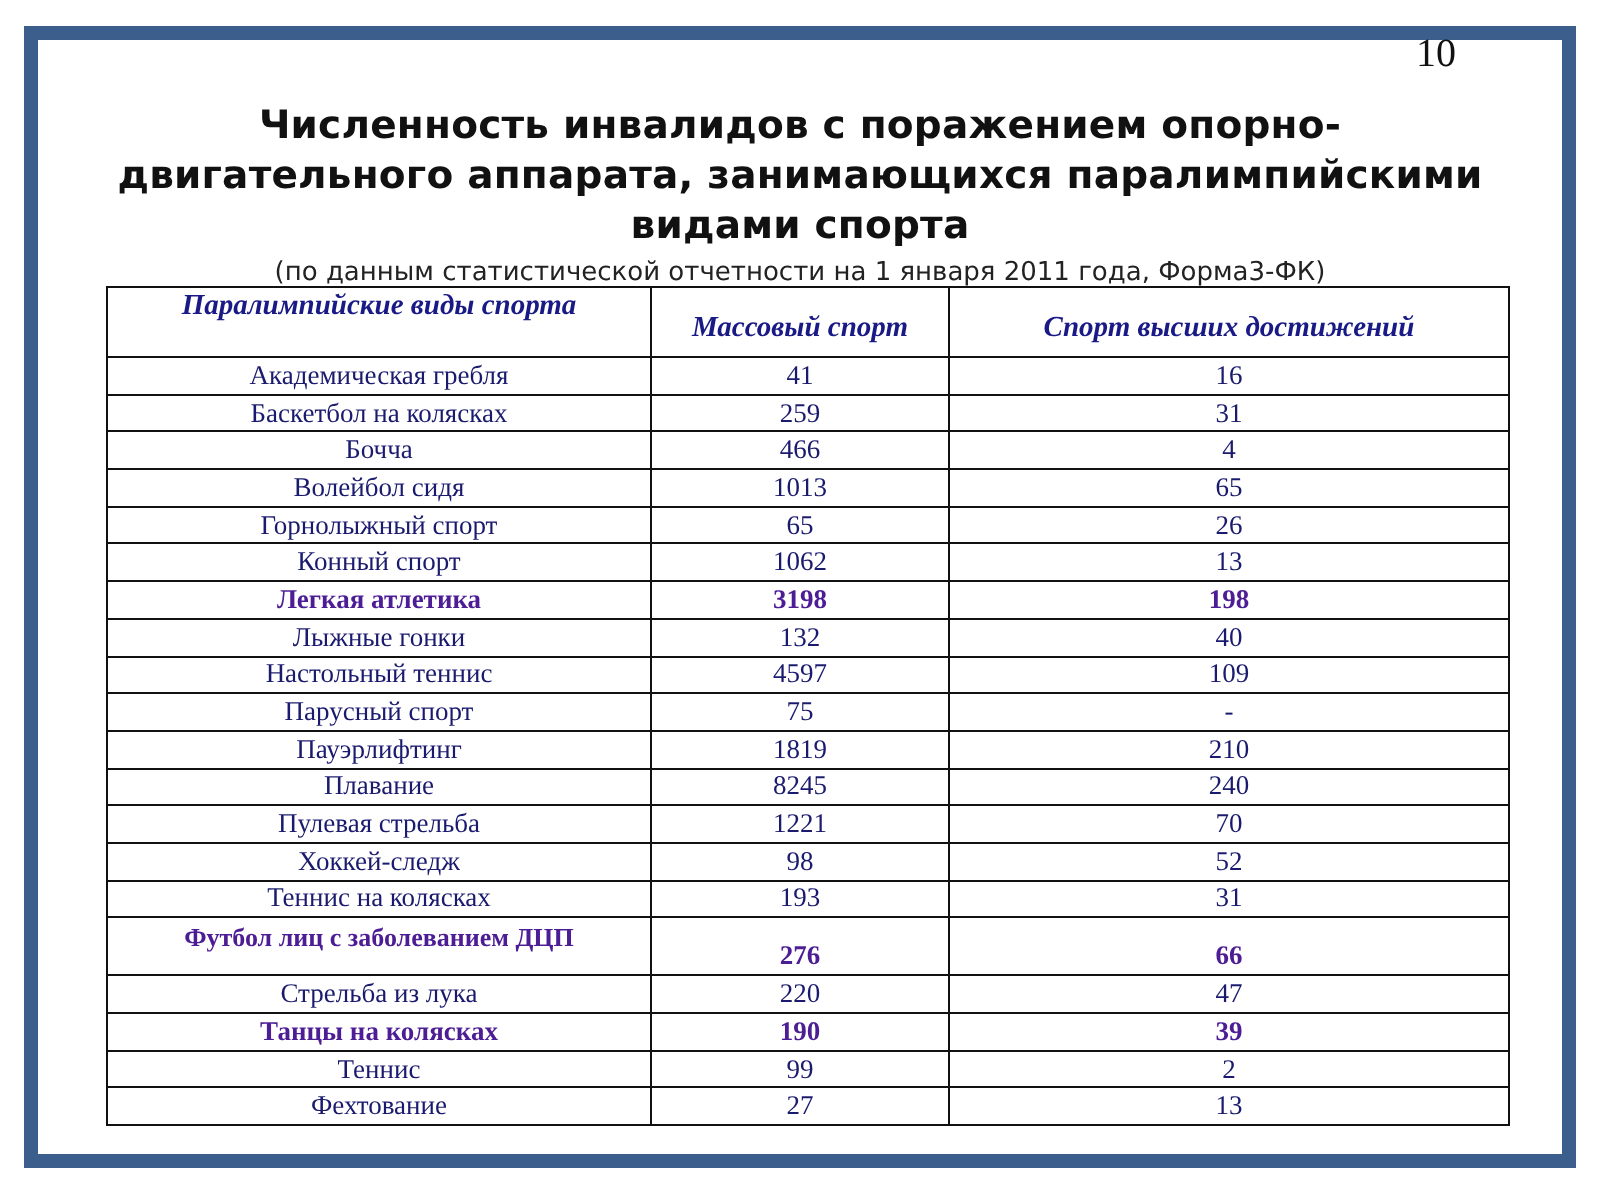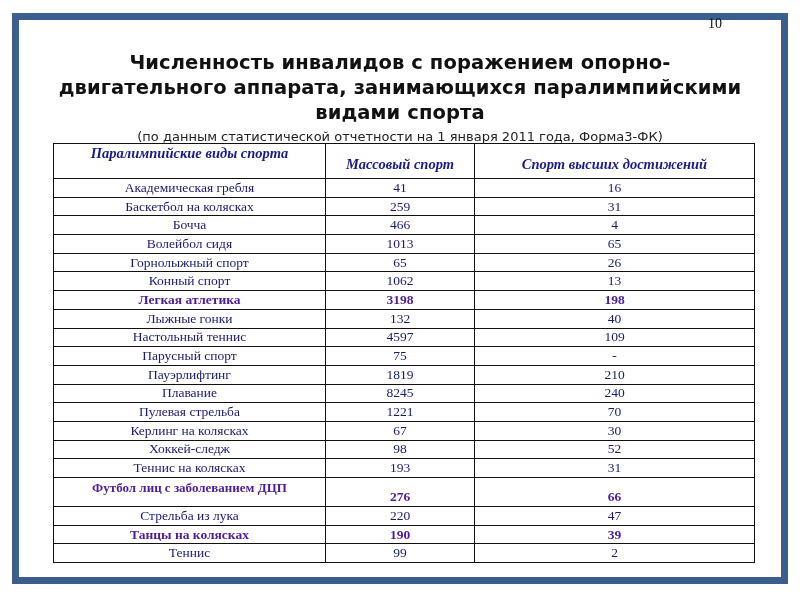--- a/index.html
+++ b/index.html
@@ -11,21 +11,21 @@
       left: 12px; top: 13px;
       width: 776px; height: 571px;
       border: 7px solid #3b5e8c;
       z-index: 3;
       pointer-events: none;
     }
     .page-number {
       position: absolute;
       left: 708px; top: 16px;
       font-family: "Liberation Serif", serif;
-      font-size: 14px;
+      font-size: 20px;
       color: #111;
       z-index: 4;
     }
     .title {
       position: absolute;
       left: -40px; top: 50px;
       width: 880px;
       text-align: center;
       font-family: "DejaVu Sans", sans-serif;
       font-weight: bold;
@@ -176,25 +176,20 @@
           <td class="name">Плавание</td>
           <td class="num">8245</td>
           <td class="num">240</td>
         </tr>
         <tr>
           <td class="name">Пулевая стрельба</td>
           <td class="num">1221</td>
           <td class="num">70</td>
         </tr>
         <tr>
-          <td class="name">Керлинг на колясках</td>
-          <td class="num">67</td>
-          <td class="num">30</td>
-        </tr>
-        <tr>
           <td class="name">Хоккей-следж</td>
           <td class="num">98</td>
           <td class="num">52</td>
         </tr>
         <tr>
           <td class="name">Теннис на колясках</td>
           <td class="num">193</td>
           <td class="num">31</td>
         </tr>
         <tr class="bold tall">
@@ -210,15 +205,20 @@
         <tr class="bold">
           <td class="name">Танцы на колясках</td>
           <td class="num">190</td>
           <td class="num">39</td>
         </tr>
         <tr>
           <td class="name">Теннис</td>
           <td class="num">99</td>
           <td class="num">2</td>
         </tr>
+        <tr>
+          <td class="name">Фехтование</td>
+          <td class="num">27</td>
+          <td class="num">13</td>
+        </tr>
       </tbody>
   </table>
 </div>
 
 </body></html>

